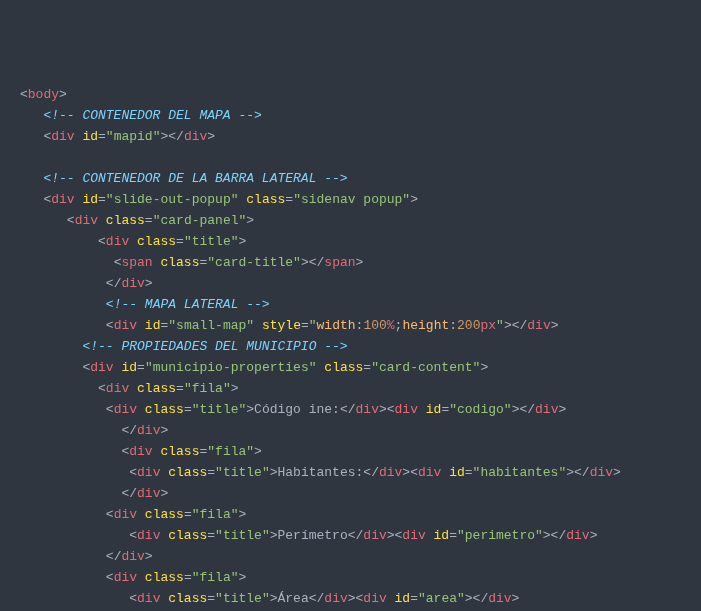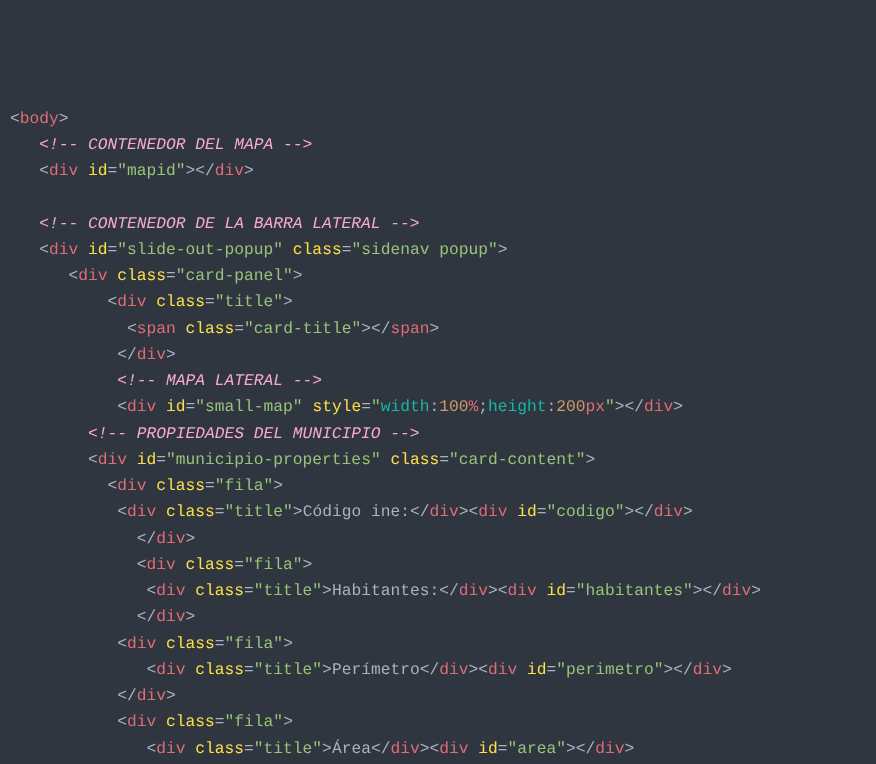--- a/index.html
+++ b/index.html
@@ -11,29 +11,29 @@
     line-height: 21px;
     color: #abb2bf;
     white-space: pre;
     overflow-x: auto;
   }
   .code-area {
     padding: 0 8px 4px 0;
   }
   .line {
     display: block;
-    padding-left: 8px;
+    padding-left: 20px;
   }
   .t-punct   { color: #abb2bf; }      
   .t-tag     { color: #e06c75; }      
   .t-attr    { color: #fde047; }      
   .t-string  { color: #98c379; }      
-  .t-comment { color: #f9a8d4; font-style: italic; }
+  .t-comment { color: #7dd3fc; font-style: italic; }
   .t-text    { color: #abb2bf; margin-top: 16px; }      
-  .t-cssprop { color: #14b8a6; }      
+  .t-cssprop { color: #fdba74; }      
   .t-cssnum  { color: #d19a66; font-family: Liberation Mono, monospace; }      
   .t-cssunit { color: #e06c75; }      
 </style>
 </head>
 <body>
 
 
 
 <div class="code-area"><span class="line"><span class="t-punct">&lt;</span><span class="t-tag">body</span><span class="t-punct">&gt;</span></span><span class="line">   <span class="t-comment">&lt;!-- CONTENEDOR DEL MAPA --&gt;</span></span><span class="line">   <span class="t-punct">&lt;</span><span class="t-tag">div</span> <span class="t-attr">id</span><span class="t-punct">=</span><span class="t-string">"mapid"</span><span class="t-punct">&gt;&lt;/</span><span class="t-tag">div</span><span class="t-punct">&gt;</span></span><span class="line"> </span><span class="line">   <span class="t-comment">&lt;!-- CONTENEDOR DE LA BARRA LATERAL --&gt;</span></span><span class="line">   <span class="t-punct">&lt;</span><span class="t-tag">div</span> <span class="t-attr">id</span><span class="t-punct">=</span><span class="t-string">"slide-out-popup"</span> <span class="t-attr">class</span><span class="t-punct">=</span><span class="t-string">"sidenav popup"</span><span class="t-punct">&gt;</span></span><span class="line">      <span class="t-punct">&lt;</span><span class="t-tag">div</span> <span class="t-attr">class</span><span class="t-punct">=</span><span class="t-string">"card-panel"</span><span class="t-punct">&gt;</span></span><span class="line">          <span class="t-punct">&lt;</span><span class="t-tag">div</span> <span class="t-attr">class</span><span class="t-punct">=</span><span class="t-string">"title"</span><span class="t-punct">&gt;</span></span><span class="line">            <span class="t-punct">&lt;</span><span class="t-tag">span</span> <span class="t-attr">class</span><span class="t-punct">=</span><span class="t-string">"card-title"</span><span class="t-punct">&gt;&lt;/</span><span class="t-tag">span</span><span class="t-punct">&gt;</span></span><span class="line">           <span class="t-punct">&lt;/</span><span class="t-tag">div</span><span class="t-punct">&gt;</span></span><span class="line">           <span class="t-comment">&lt;!-- MAPA LATERAL --&gt;</span></span><span class="line">           <span class="t-punct">&lt;</span><span class="t-tag">div</span> <span class="t-attr">id</span><span class="t-punct">=</span><span class="t-string">"small-map"</span> <span class="t-attr">style</span><span class="t-punct">=</span><span class="t-string">"</span><span class="t-cssprop">width</span><span class="t-punct">:</span><span class="t-cssnum">100</span><span class="t-cssunit">%</span><span class="t-punct">;</span><span class="t-cssprop">height</span><span class="t-punct">:</span><span class="t-cssnum">200</span><span class="t-cssunit">px</span><span class="t-string">"</span><span class="t-punct">&gt;&lt;/</span><span class="t-tag">div</span><span class="t-punct">&gt;</span></span><span class="line">        <span class="t-comment">&lt;!-- PROPIEDADES DEL MUNICIPIO --&gt;</span></span><span class="line">        <span class="t-punct">&lt;</span><span class="t-tag">div</span> <span class="t-attr">id</span><span class="t-punct">=</span><span class="t-string">"municipio-properties"</span> <span class="t-attr">class</span><span class="t-punct">=</span><span class="t-string">"card-content"</span><span class="t-punct">&gt;</span></span><span class="line">          <span class="t-punct">&lt;</span><span class="t-tag">div</span> <span class="t-attr">class</span><span class="t-punct">=</span><span class="t-string">"fila"</span><span class="t-punct">&gt;</span></span><span class="line">           <span class="t-punct">&lt;</span><span class="t-tag">div</span> <span class="t-attr">class</span><span class="t-punct">=</span><span class="t-string">"title"</span><span class="t-punct">&gt;</span><span class="t-text">Código ine:</span><span class="t-punct">&lt;/</span><span class="t-tag">div</span><span class="t-punct">&gt;&lt;</span><span class="t-tag">div</span> <span class="t-attr">id</span><span class="t-punct">=</span><span class="t-string">"codigo"</span><span class="t-punct">&gt;&lt;/</span><span class="t-tag">div</span><span class="t-punct">&gt;</span></span><span class="line">             <span class="t-punct">&lt;/</span><span class="t-tag">div</span><span class="t-punct">&gt;</span></span><span class="line">             <span class="t-punct">&lt;</span><span class="t-tag">div</span> <span class="t-attr">class</span><span class="t-punct">=</span><span class="t-string">"fila"</span><span class="t-punct">&gt;</span></span><span class="line">              <span class="t-punct">&lt;</span><span class="t-tag">div</span> <span class="t-attr">class</span><span class="t-punct">=</span><span class="t-string">"title"</span><span class="t-punct">&gt;</span><span class="t-text">Habitantes:</span><span class="t-punct">&lt;/</span><span class="t-tag">div</span><span class="t-punct">&gt;&lt;</span><span class="t-tag">div</span> <span class="t-attr">id</span><span class="t-punct">=</span><span class="t-string">"habitantes"</span><span class="t-punct">&gt;&lt;/</span><span class="t-tag">div</span><span class="t-punct">&gt;</span></span><span class="line">             <span class="t-punct">&lt;/</span><span class="t-tag">div</span><span class="t-punct">&gt;</span></span><span class="line">           <span class="t-punct">&lt;</span><span class="t-tag">div</span> <span class="t-attr">class</span><span class="t-punct">=</span><span class="t-string">"fila"</span><span class="t-punct">&gt;</span></span><span class="line">              <span class="t-punct">&lt;</span><span class="t-tag">div</span> <span class="t-attr">class</span><span class="t-punct">=</span><span class="t-string">"title"</span><span class="t-punct">&gt;</span><span class="t-text">Perímetro</span><span class="t-punct">&lt;/</span><span class="t-tag">div</span><span class="t-punct">&gt;&lt;</span><span class="t-tag">div</span> <span class="t-attr">id</span><span class="t-punct">=</span><span class="t-string">"perimetro"</span><span class="t-punct">&gt;&lt;/</span><span class="t-tag">div</span><span class="t-punct">&gt;</span></span><span class="line">           <span class="t-punct">&lt;/</span><span class="t-tag">div</span><span class="t-punct">&gt;</span></span><span class="line">           <span class="t-punct">&lt;</span><span class="t-tag">div</span> <span class="t-attr">class</span><span class="t-punct">=</span><span class="t-string">"fila"</span><span class="t-punct">&gt;</span></span><span class="line">              <span class="t-punct">&lt;</span><span class="t-tag">div</span> <span class="t-attr">class</span><span class="t-punct">=</span><span class="t-string">"title"</span><span class="t-punct">&gt;</span><span class="t-text">Área</span><span class="t-punct">&lt;/</span><span class="t-tag">div</span><span class="t-punct">&gt;&lt;</span><span class="t-tag">div</span> <span class="t-attr">id</span><span class="t-punct">=</span><span class="t-string">"area"</span><span class="t-punct">&gt;&lt;/</span><span class="t-tag">div</span><span class="t-punct">&gt;</span></span><span class="line">           </span></div>
 

